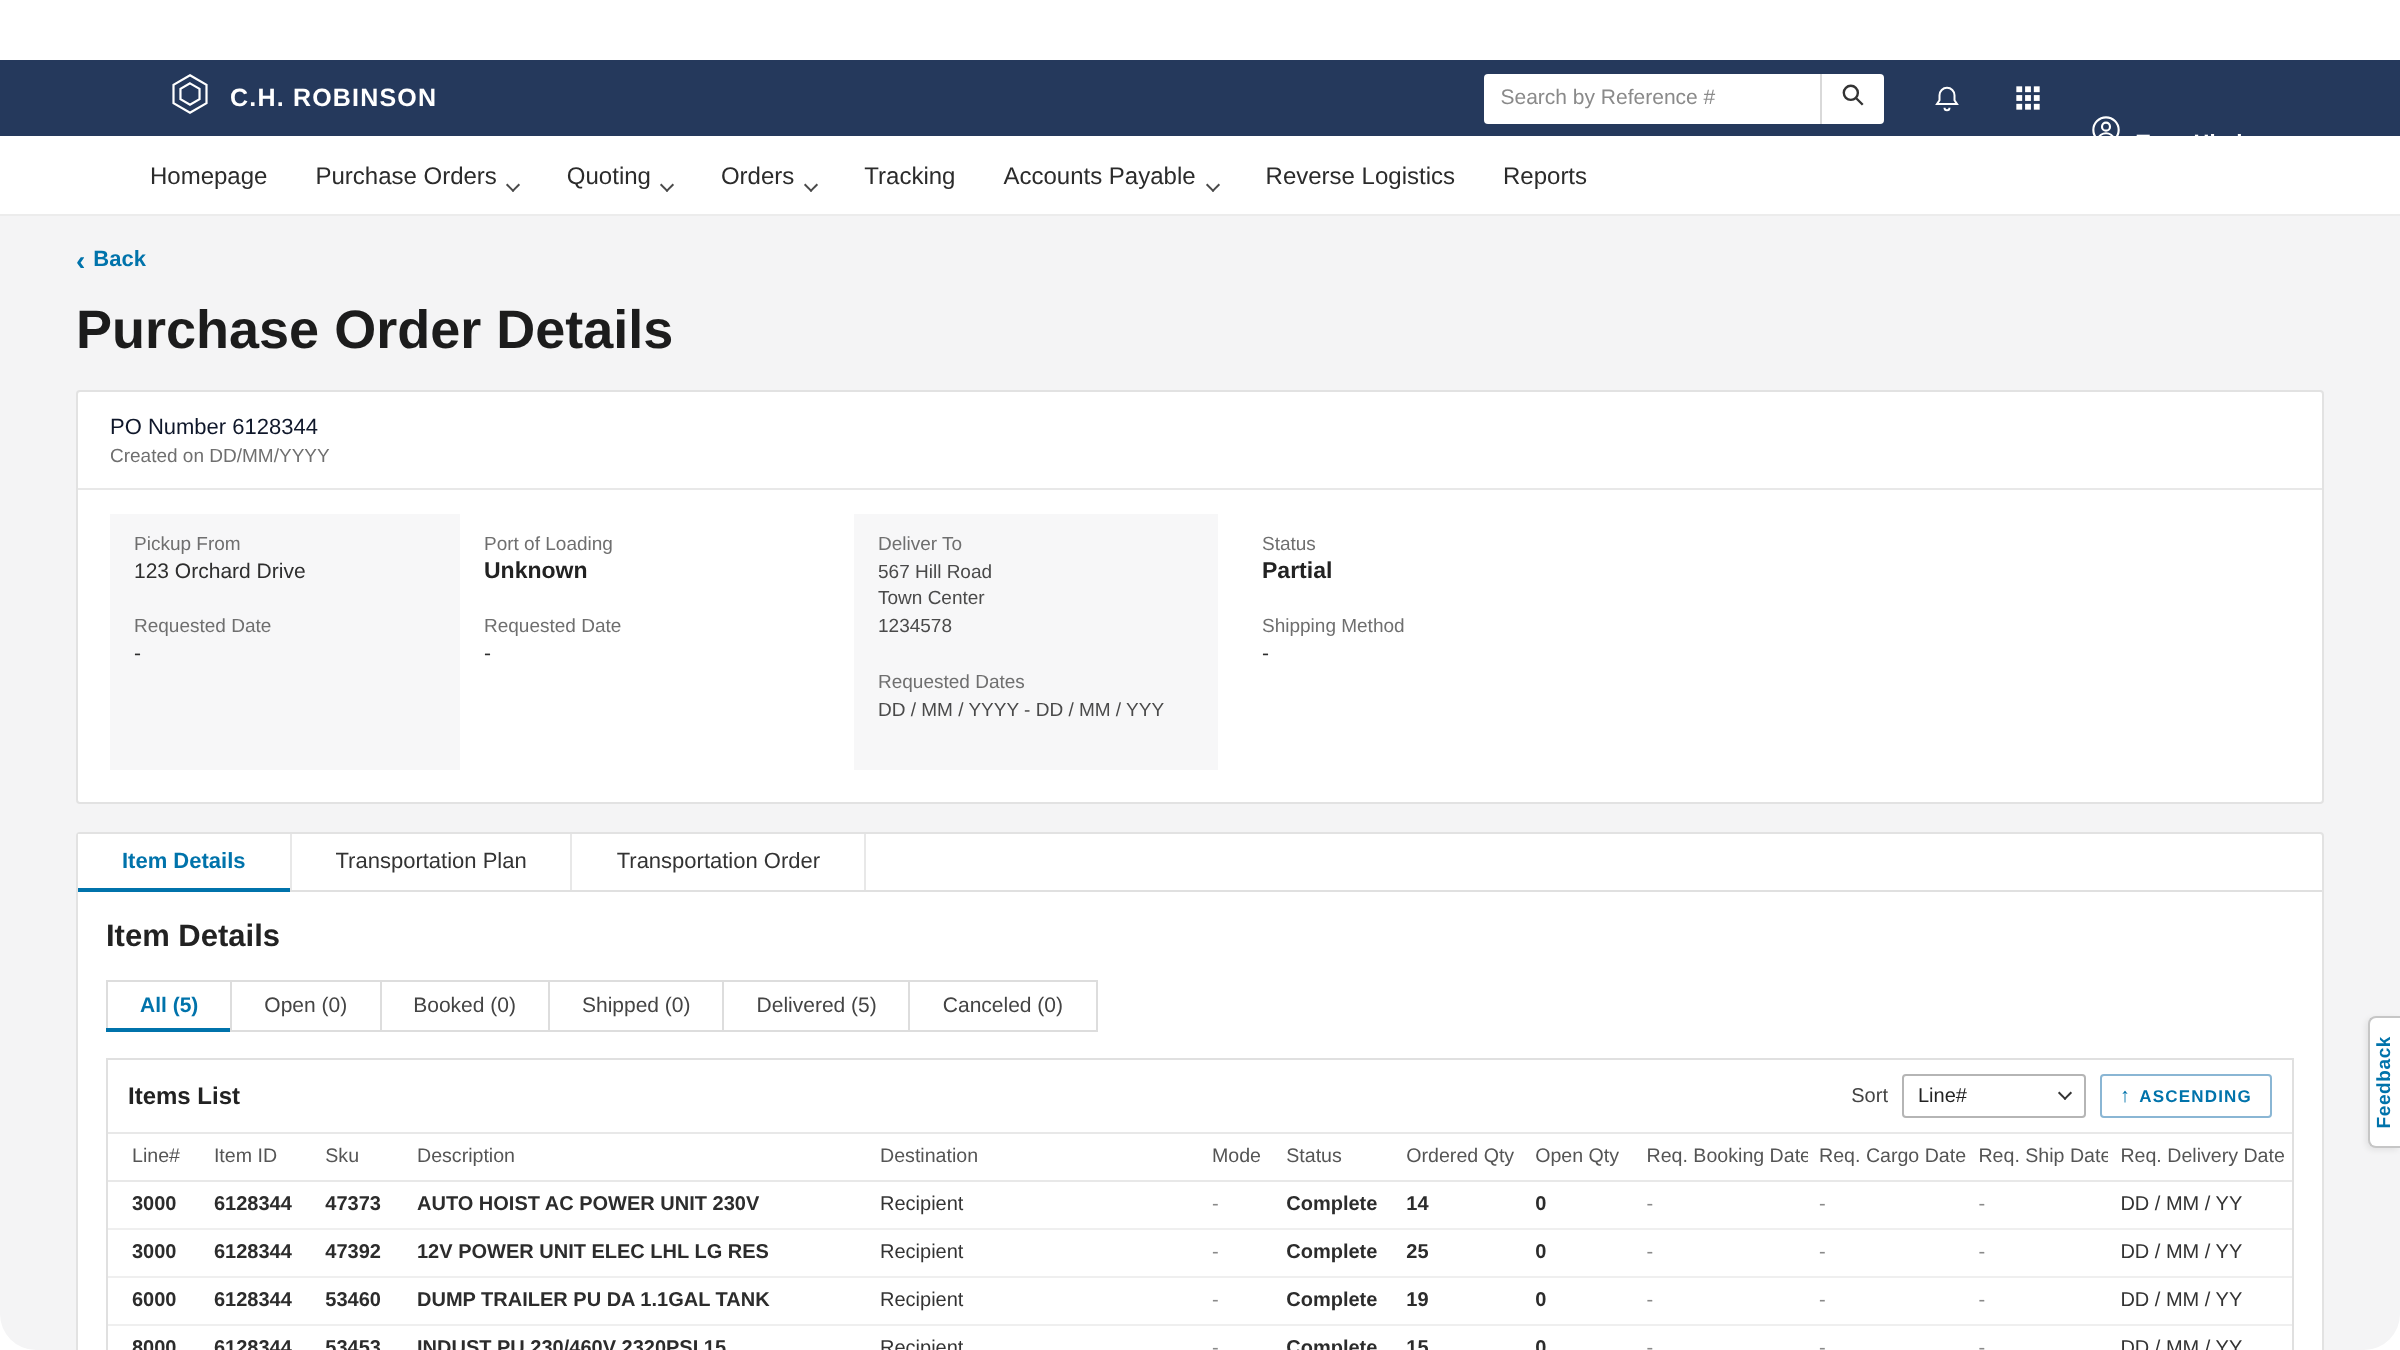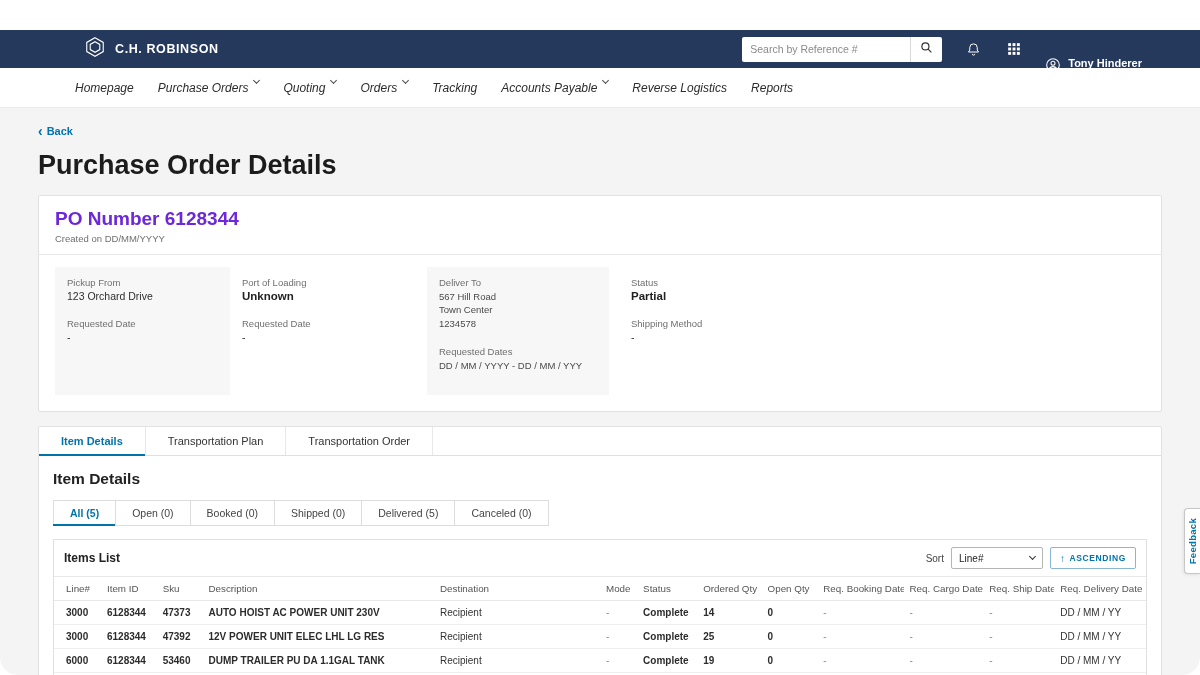--- a/index.html
+++ b/index.html
@@ -10,38 +10,38 @@
   .top-strip { height:30px; background:#fff; }
   .topbar { height:38px; background:#25395c; display:flex; align-items:center; justify-content:space-between; padding:0 58px 0 84px; }
   .brand { display:flex; align-items:center; gap:9px; }
   .brand-text { color:#fff; font-size:12.5px; font-weight:700; letter-spacing:.6px; }
   .topbar-right { display:flex; align-items:center; gap:22px; }
   .search { display:flex; align-items:stretch; height:25px; border-radius:2px; overflow:hidden; }
   .search-input { width:168px; border:none; outline:none; font-size:10.5px; padding:0 8px; color:#333; font-family:"Liberation Sans",sans-serif; }
   .search-input::placeholder { color:#8a8a8a; }
   .search-btn { width:32px; background:#fff; border:none; border-left:1px solid #d9d9d9; display:flex; align-items:center; justify-content:center; cursor:pointer; }
   .iconbtn { background:none; border:none; display:flex; align-items:center; justify-content:center; cursor:pointer; padding:2px; }
-  .user { display:flex; align-items:flex-start; gap:7px; cursor:pointer;margin-top:36px; }
+  .user { display:flex; align-items:flex-end; gap:7px; cursor:pointer;margin-top:36px; }
   .user-name { color:#fff; font-size:11px; font-weight:600; }
 
   
   .mainnav { height:40px; background:#fff; display:flex; align-items:center; gap:24px; padding-left:75px; border-bottom:1px solid #ececec; }
-  .nav-item { display:inline-flex; align-items:flex-start; font-size:12px; color:#2b2b2b; text-decoration:none; cursor:pointer;font-style:italic; }
+  .nav-item { display:inline-flex; align-items:flex-end; font-size:12px; color:#2b2b2b; text-decoration:none; cursor:pointer; }
   .caret { width:5px; height:5px; border-right:1.4px solid #4a4a4a; border-bottom:1.4px solid #4a4a4a; transform:rotate(45deg); display:inline-block; margin-left:6px; margin-top:-3px; }
   .caret.dark { border-color:#333; }
 
   
   .main { background:#f4f4f5; padding:14px 38px 24px; min-height:512px; }
   .back { color:#0073ab; font-size:11px; font-weight:600; display:inline-flex; align-items:center; gap:4px; text-decoration:none; cursor:pointer; }
   .back-ico { font-size:14px; line-height:10px; font-weight:700; }
   .title { font-size:27px; font-weight:700; color:#1c1c1c; margin:10px 0 14px; }
 
   .card { background:#fff; border:1px solid #e2e2e2; border-radius:2px; }
   .summary { padding:12px 16px 16px; }
-  .po-title { font-size:19px; font-weight:700; color:#6d28d9; }
+  .po-title { font-size:11px; font-weight:400; color:#0f172a; }
   .po-created { font-size:9.5px; color:#6f6f6f; margin-top:3px; }
   .divider { border-top:1px solid #e8e8e8; margin:10px -16px 0; }
   .cols { display:flex; align-items:stretch; padding-top:12px; }
   .colA { width:268px; padding-top:10px; }
   .colB { width:175px; }
   .colC { width:185px; margin-left:12px; padding-top:10px; }
   .colD { width:182px; }
   .colE { flex:1; margin-left:22px; padding-top:10px; }
   .shade { background:#f7f7f8; padding:10px 12px 12px; }
   .nte { font-size:12px; font-weight:700; color:#222; margin-bottom:14px; }

